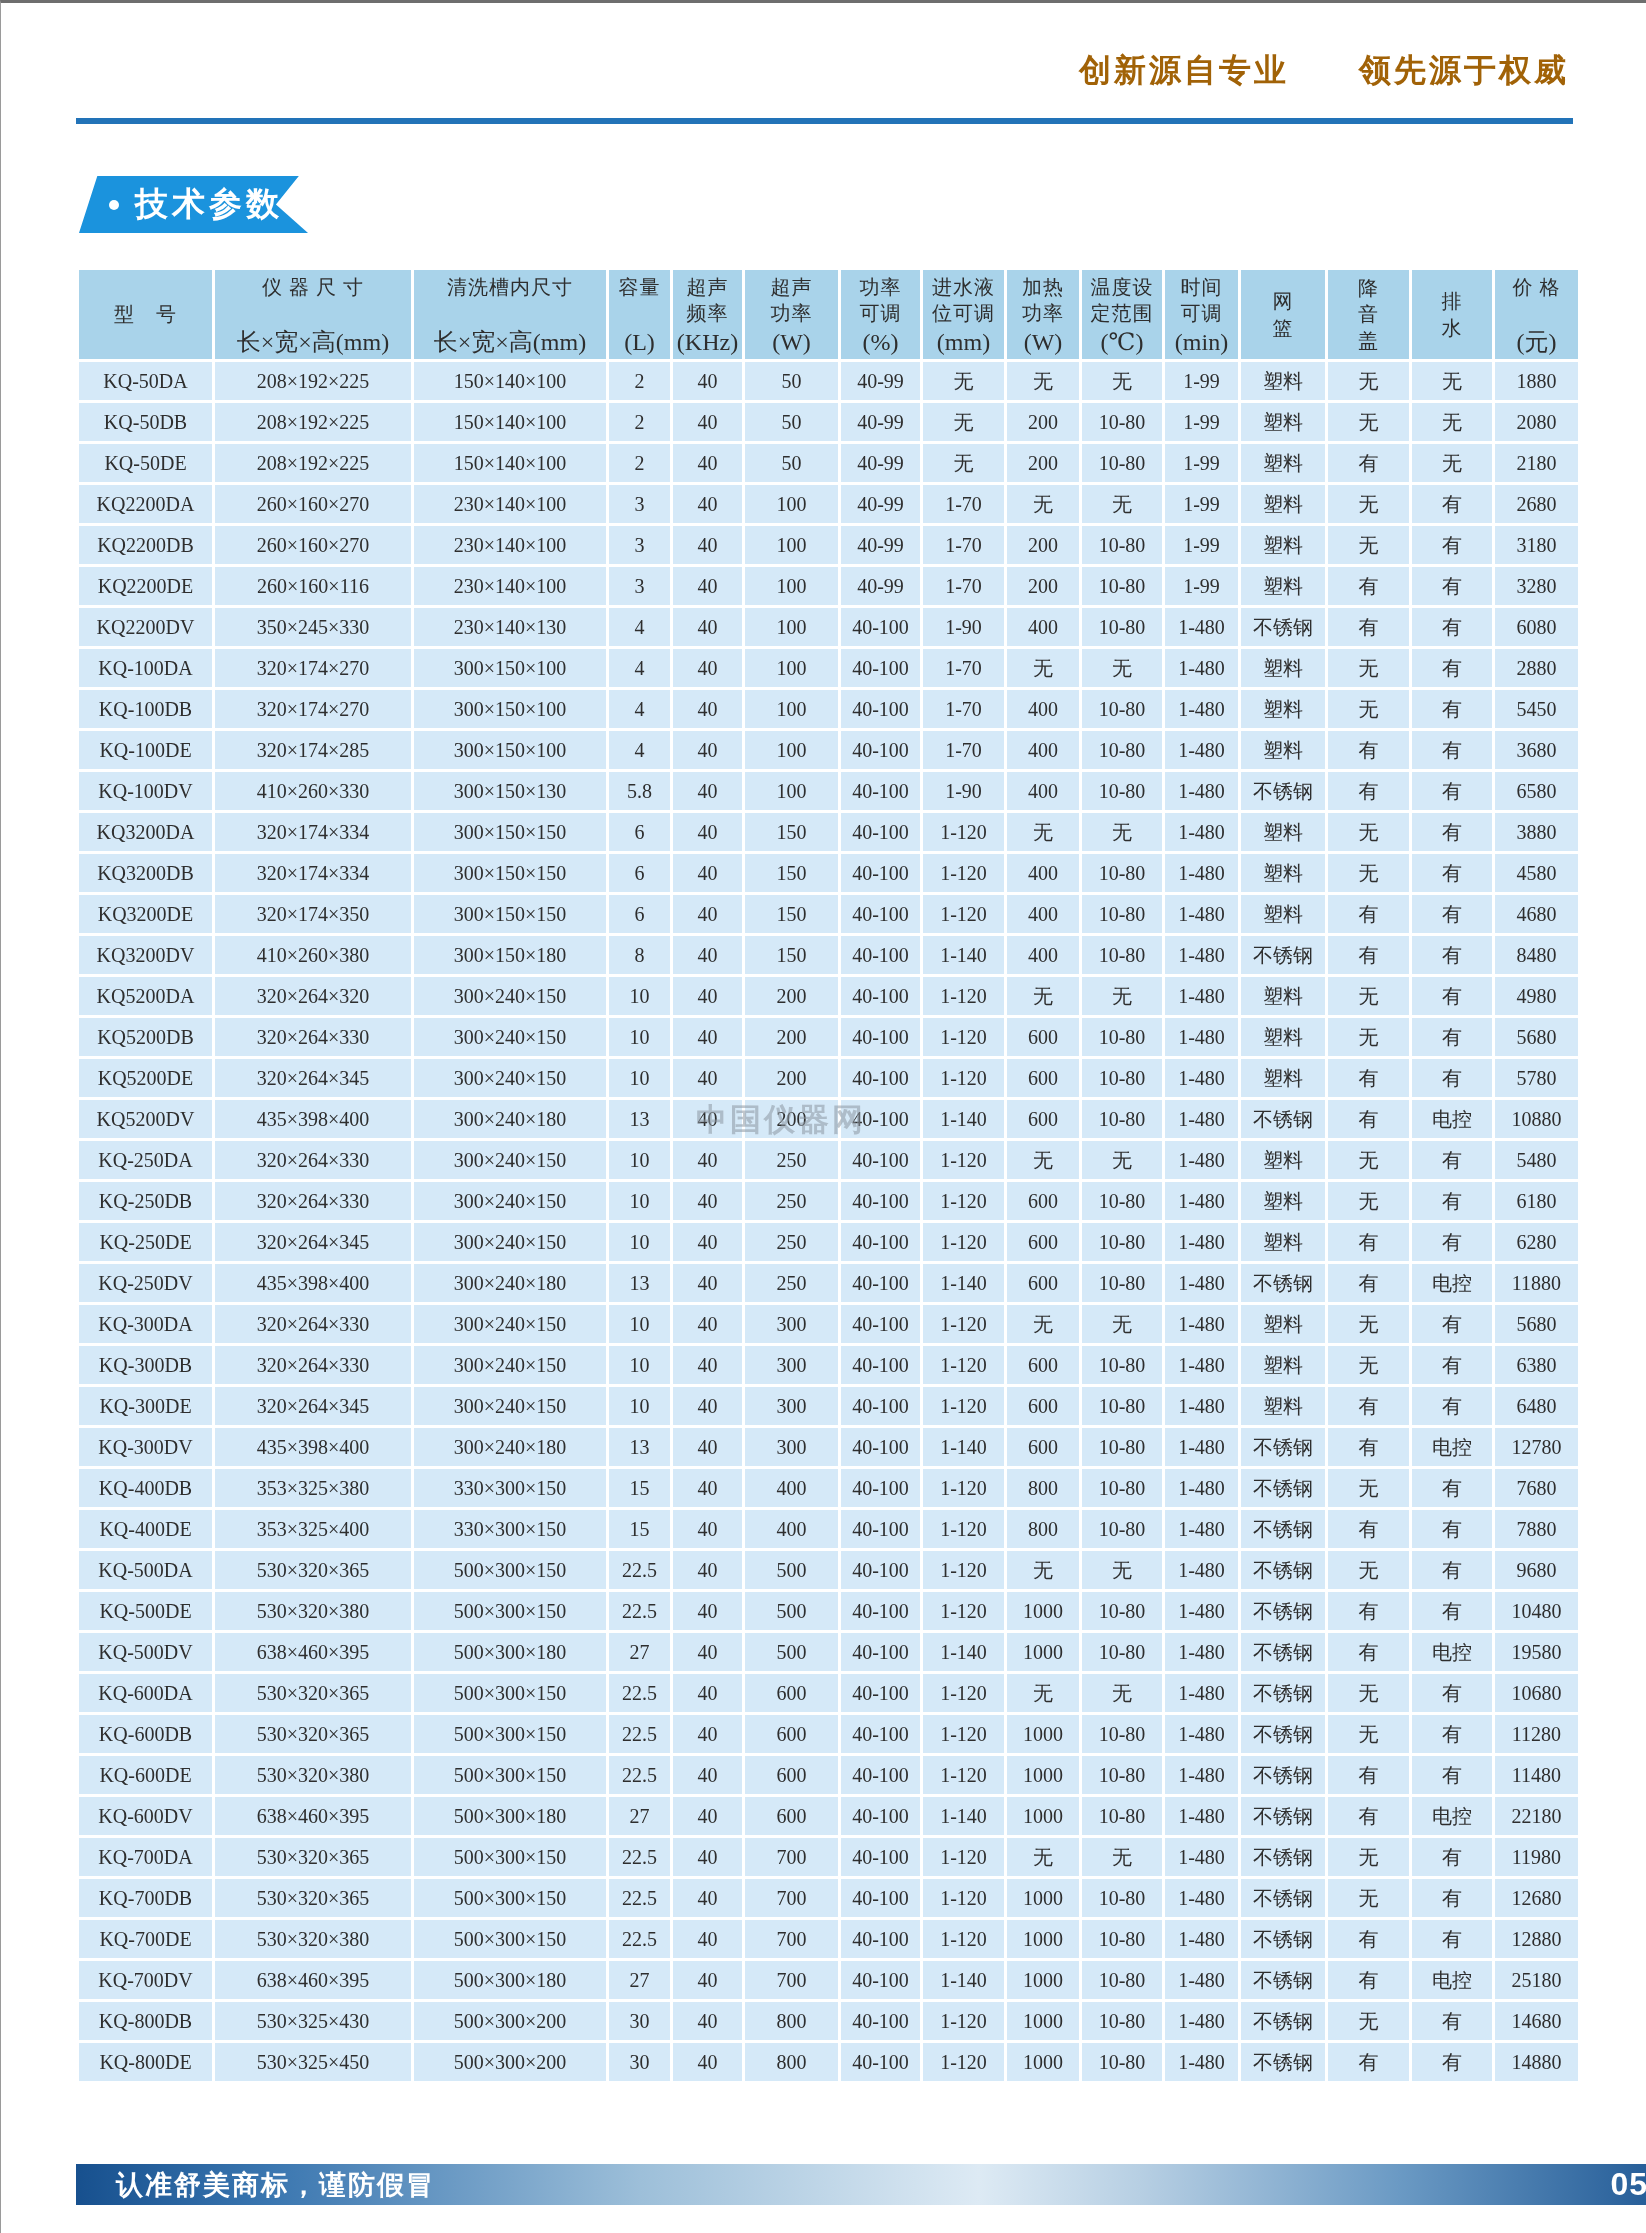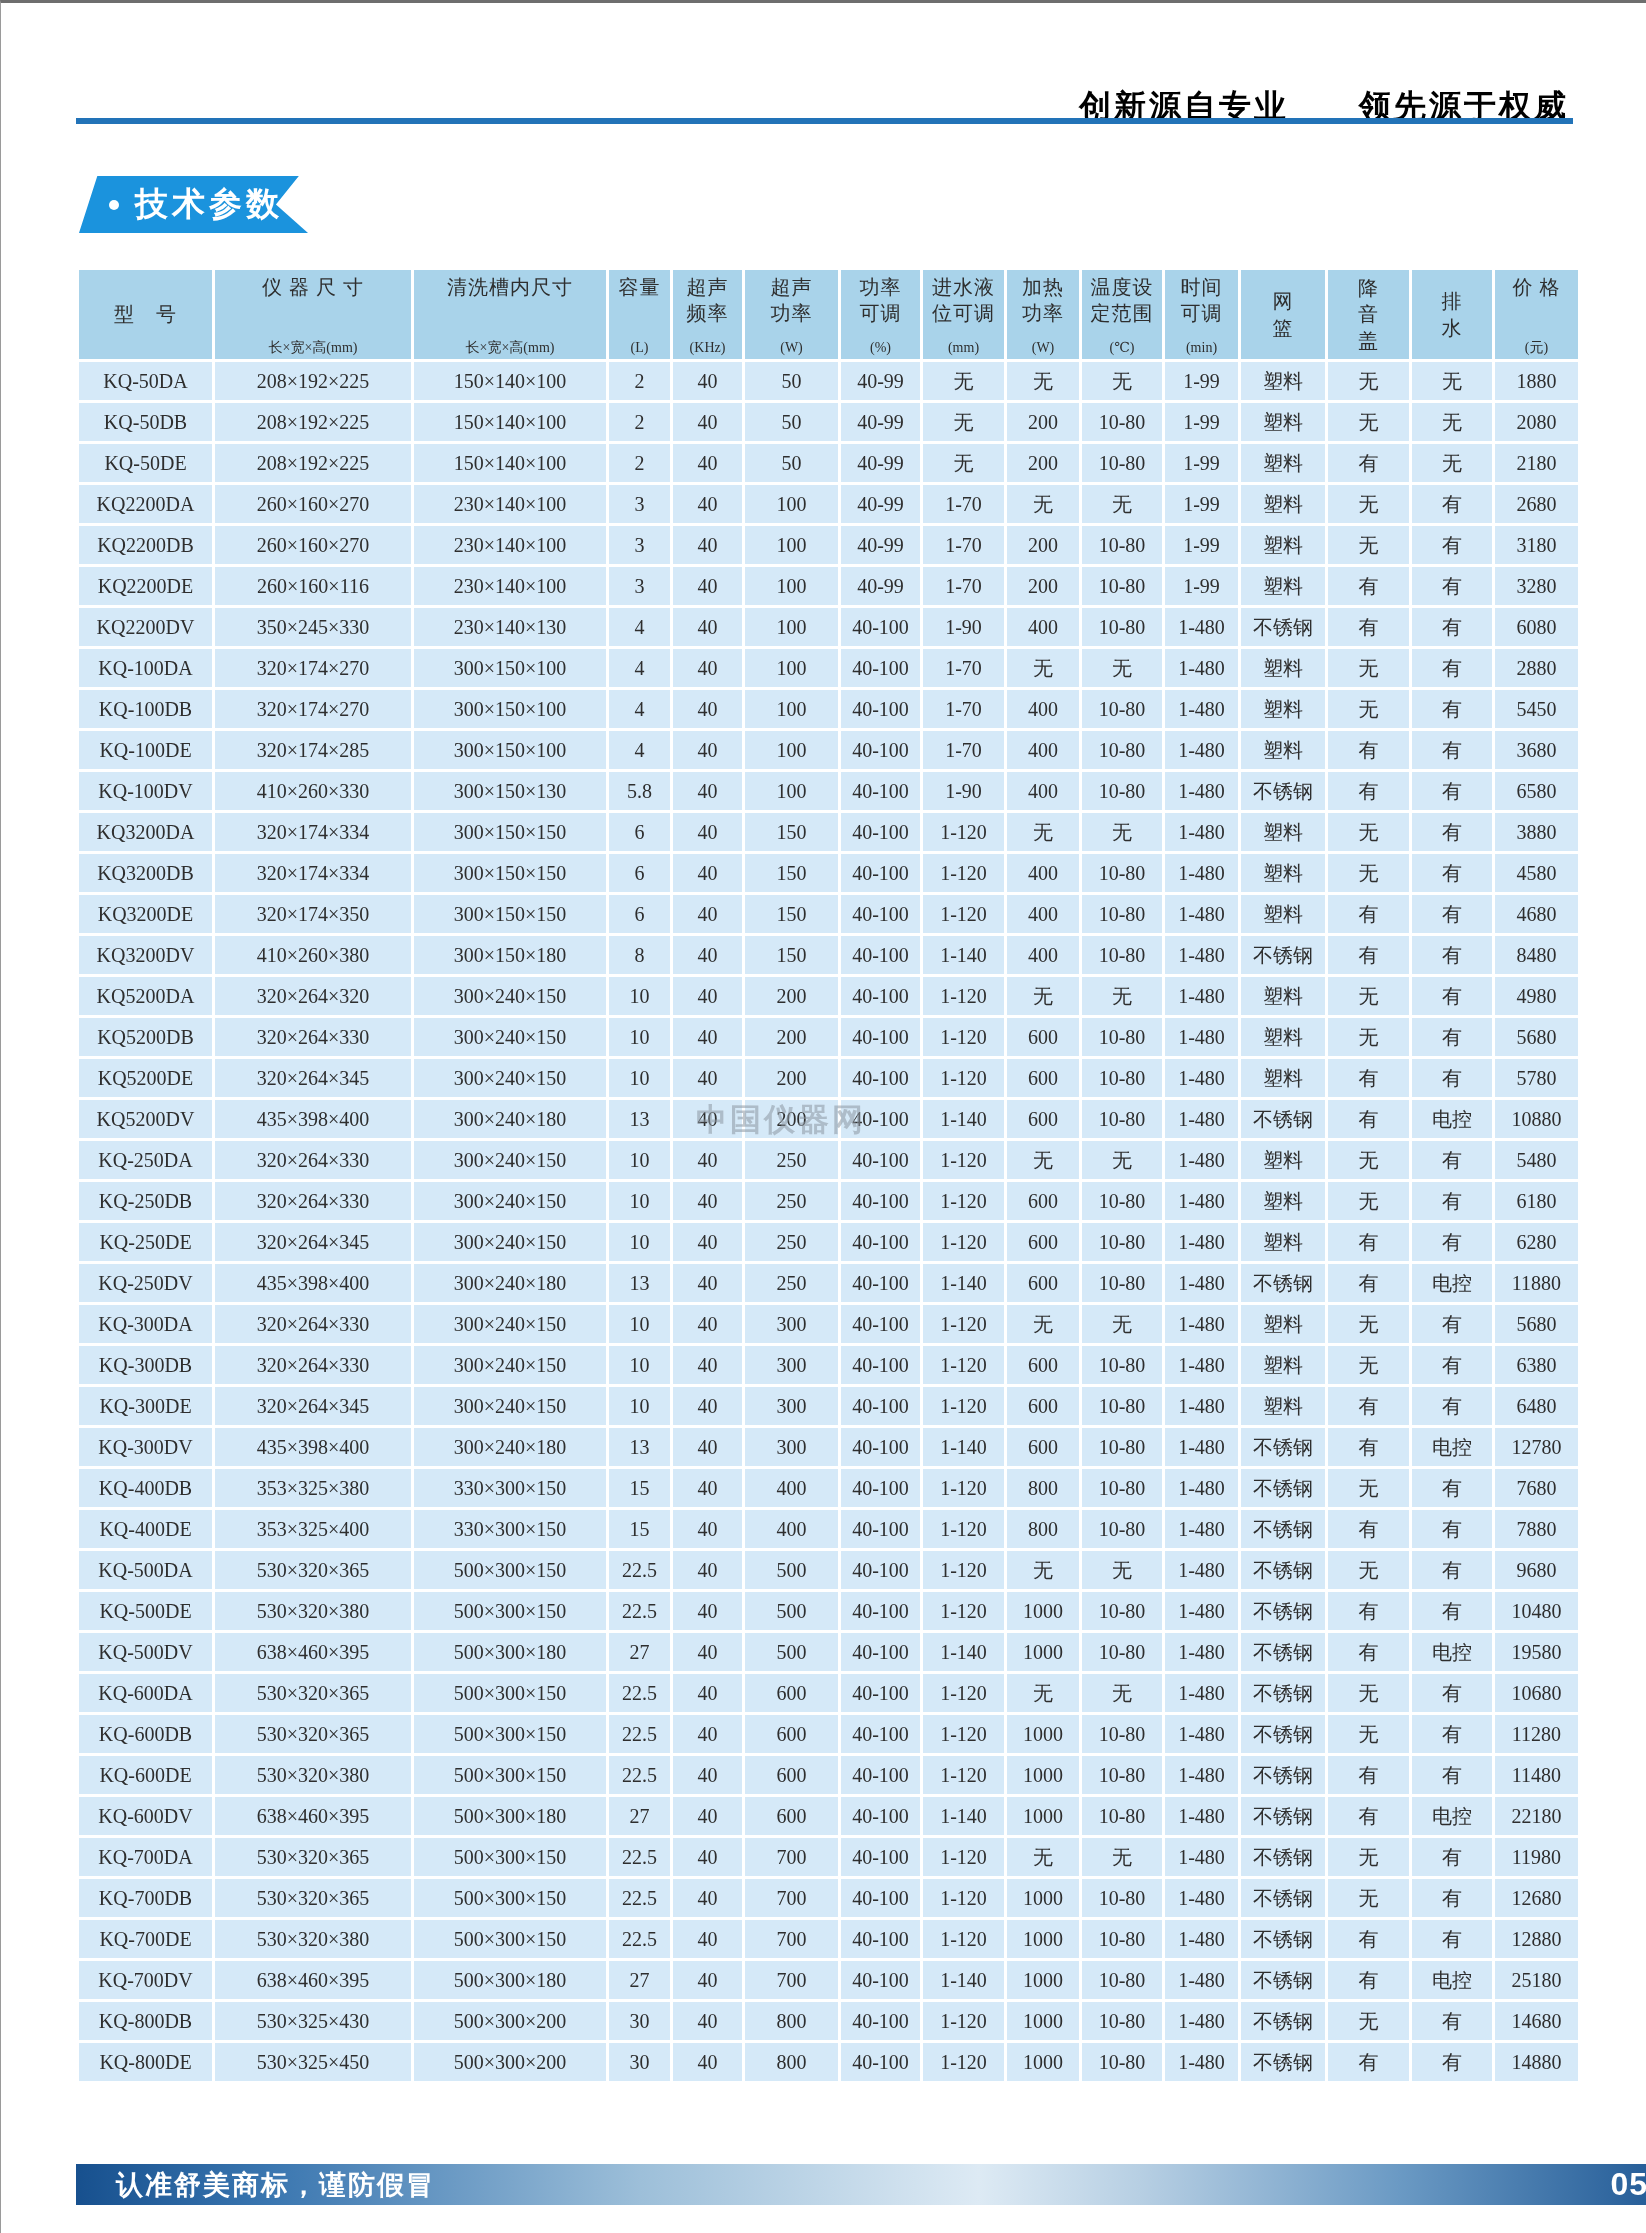--- a/index.html
+++ b/index.html
@@ -3,42 +3,42 @@
 <meta charset="utf-8">
 <style>
   html,body{margin:0;padding:0;}
   body{width:1647px;height:2234px;position:relative;background:#ffffff;
        font-family:"Liberation Sans","DejaVu Sans",sans-serif;}
   .page{position:absolute;left:0;top:0;width:1647px;height:2234px;box-sizing:border-box;
         border:1px solid #9a9a9a;border-top:3px solid #6e6e6e;background:#fff;overflow:hidden;}
 
   
   .tagline{position:absolute;top:46px;right:77px;font-size:32px;font-weight:bold;
-           color:#000000;letter-spacing:3px;margin-top:36px;}
+           color:#a16207;letter-spacing:3px;}
   .rule{position:absolute;left:75px;top:115px;width:1497px;height:6px;background:#2273b8;}
 
   
   .banner{position:absolute;left:78px;top:173px;width:229px;height:57px;background:#1b93dd;
           clip-path:polygon(8% 0,96% 0,86% 50%,100% 100%,0 100%);
           display:flex;align-items:center;}
   .bullet{width:10px;height:10px;border-radius:50%;background:#ffffff;margin-left:30px;}
   .banner-text{color:#ffffff;font-size:33px;font-weight:bold;margin-left:16px;letter-spacing:4px;}
 
   
   .spec-table{position:absolute;left:75px;top:264px;width:1497px;table-layout:fixed;
               border-collapse:separate;border-spacing:3px;
               font-family:"Liberation Serif","DejaVu Serif",serif;}
   .spec-table th{background:#a9d3ea;height:89px;font-weight:normal;color:#2e2e2e;padding:0;}
   .spec-table td{background:#d5e9f8;height:38px;text-align:center;vertical-align:middle;
                  font-size:20px;color:#2e2e2e;padding:0;overflow:hidden;white-space:nowrap;}
   .thw{height:82px;display:flex;flex-direction:column;align-items:center;
        justify-content:space-between;padding:3px 0;}
   .thw.single{justify-content:center;}
   .h1{white-space:pre-line;font-size:20px;line-height:1.32;text-align:center;letter-spacing:1px;}
-  .h2{font-size:14px;line-height:1.1;}
+  .h2{font-size:24px;line-height:1.1;}
 
   
   .watermark{position:absolute;left:695px;top:1096px;font-size:31px;font-weight:bold;
              color:#8e99a3;opacity:0.55;letter-spacing:3px;pointer-events:none;}
 
   
   .footer-bar{position:absolute;left:75px;top:2161px;width:1612px;height:41px;box-sizing:border-box;
               background:linear-gradient(90deg,#17508e 0%,#3a76b0 12%,#9dbfd9 35%,#ddeaf4 56%,
                          #b7cfe3 66%,#6b9ac4 82%,#1c5592 100%);
               display:flex;align-items:center;justify-content:space-between;padding:0 40px;}

